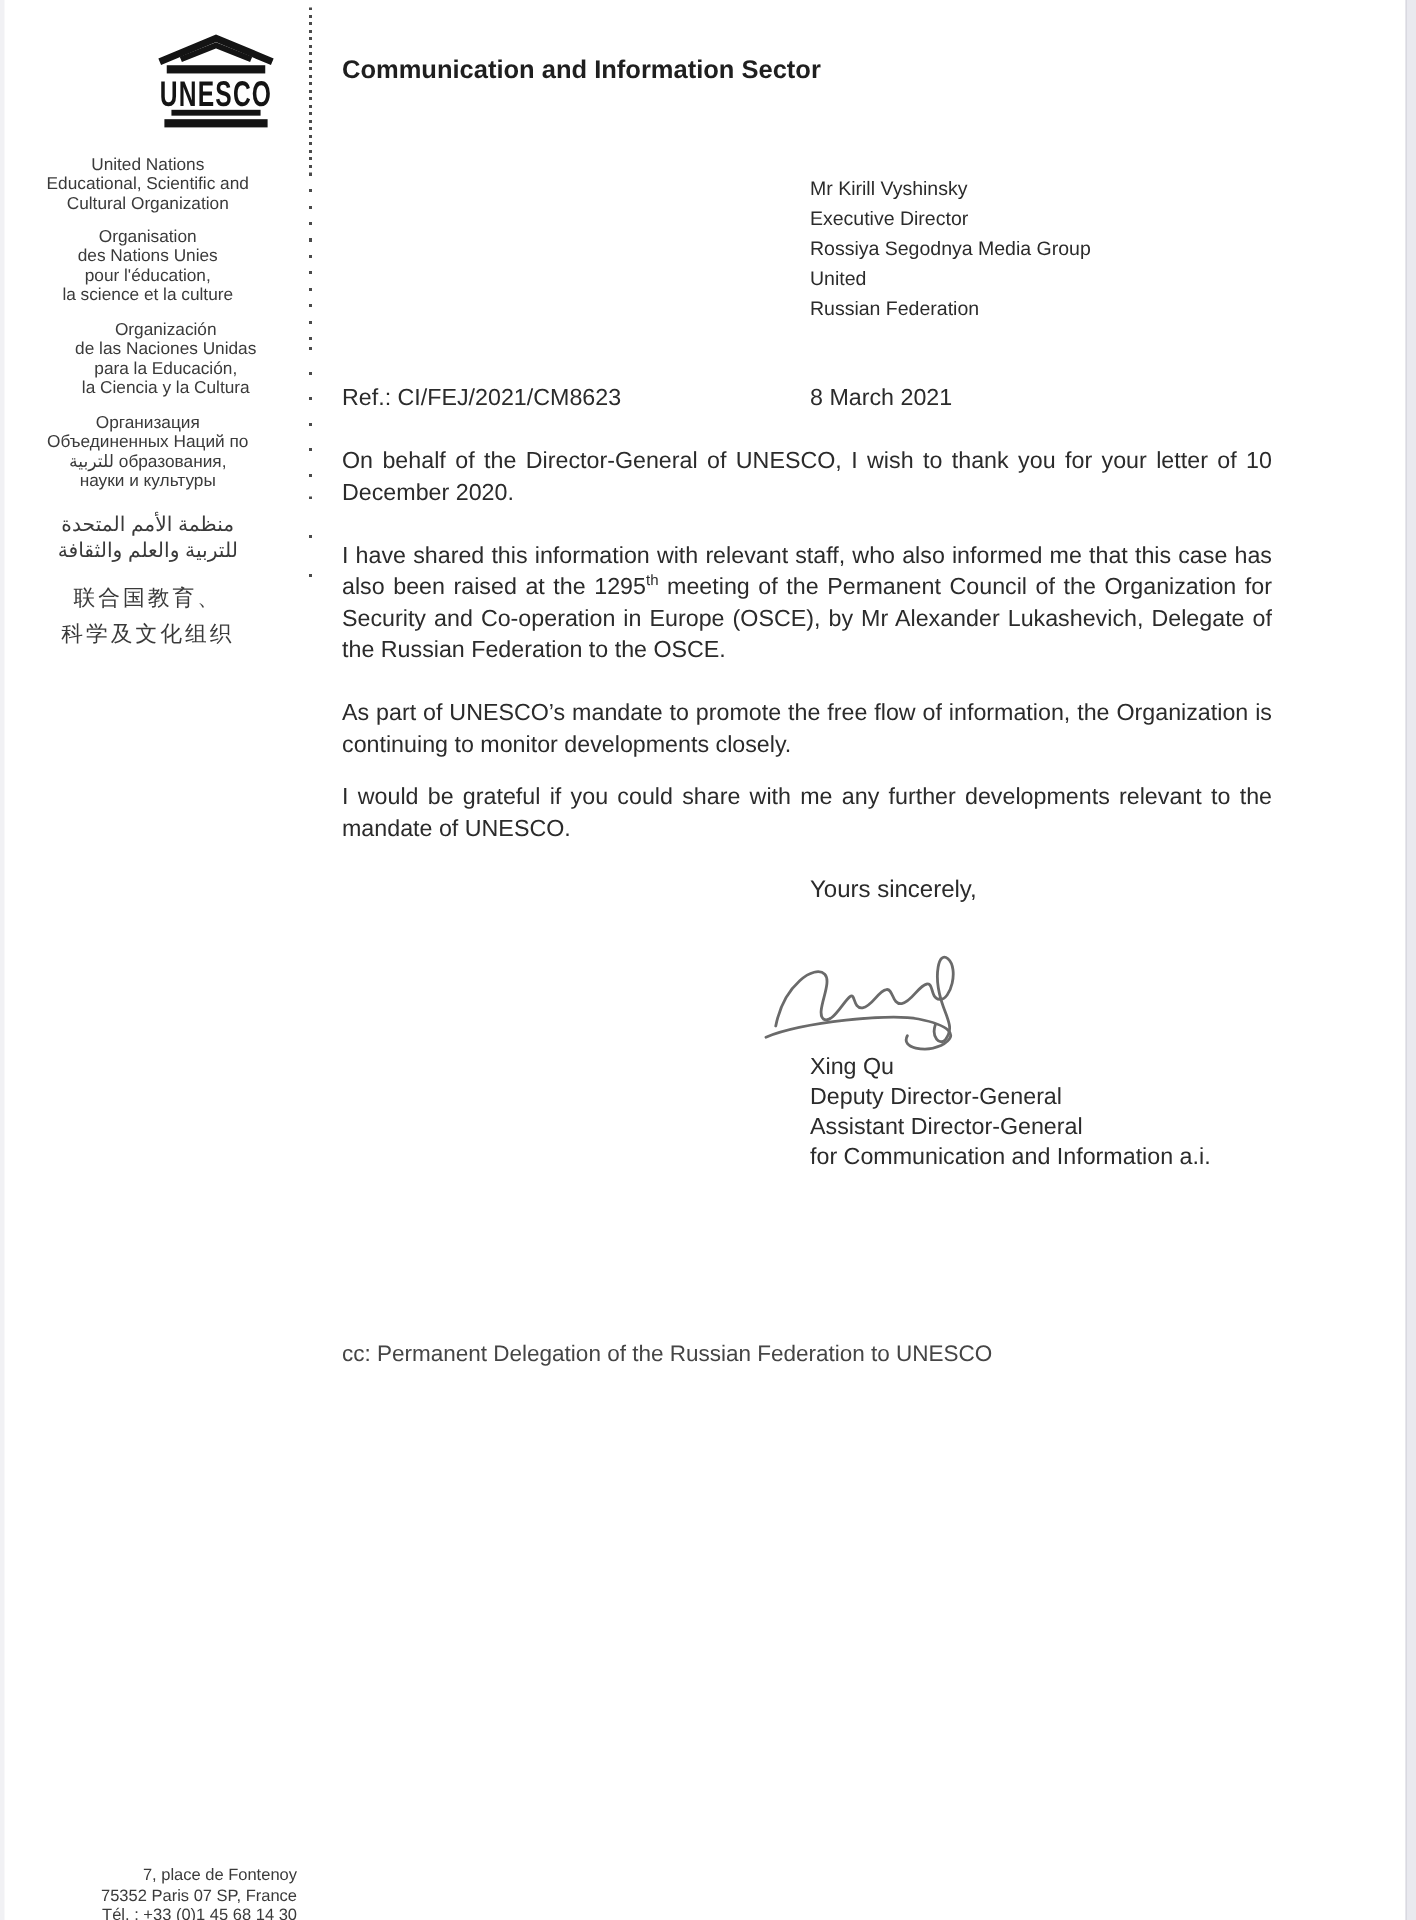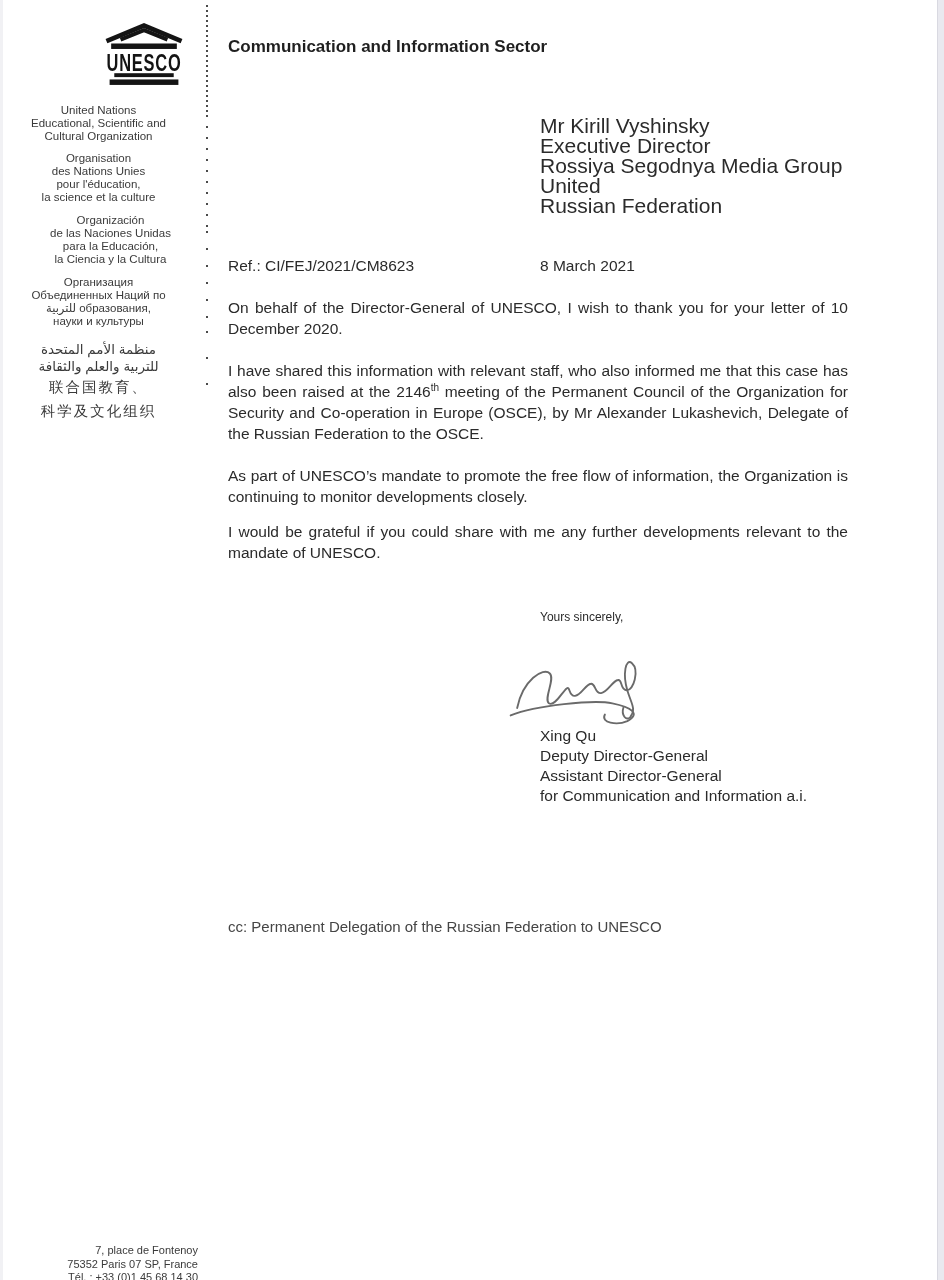--- a/index.html
+++ b/index.html
@@ -21,44 +21,44 @@
   .letterhead { position: absolute; left: 0; top: 0; width: 197px; text-align: center; color: #3a3a3a; }
   .logo-wrap { width: 86px; margin: 14px 10px 0 auto; }
   .logo-wrap svg { display: block; width: 86px; height: 84px; }
   .lang { font-size: 11.5px; line-height: 13px; }
   .lang div { white-space: nowrap; }
   .lang-en { margin-top: 6px; }
   .lang-fr { margin-top: 9px; }
   .lang-es { margin-top: 10px; padding-left: 24px; }
   .lang-ru { margin-top: 10px; }
   .lang-ar { margin-top: 13px; font-size: 13.5px; line-height: 17px; direction: rtl; font-weight: 500; }
-  .lang-zh { margin-top: 0; font-size: 14.5px; line-height: 24px; letter-spacing: 2px; }
+  .lang-zh { margin-top: 12px; font-size: 14.5px; line-height: 24px; letter-spacing: 2px; }
 
   
   .dotted { position: absolute; left: 206px; top: 5px; width: 2px; }
   .dotted .seg { width: 2px; }
   .d1 { height: 110px; background: repeating-linear-gradient(to bottom, #4a4a4a 0 2px, transparent 2px 5px); }
   .d2 { height: 116px; background: repeating-linear-gradient(to bottom, #4a4a4a 0 2px, transparent 2px 11px); }
   .d3 { height: 100px; background: repeating-linear-gradient(to bottom, #4a4a4a 0 2px, transparent 2px 17px); }
   .d4 { height: 66px;  background: repeating-linear-gradient(to bottom, #4a4a4a 0 2px, transparent 2px 26px); }
 
   
   .main { position: absolute; left: 228px; top: 0; width: 620px; }
   .sector-title { font-size: 17px; font-weight: bold; margin-top: 36px; line-height: 22px; color: #1f1f1f; }
 
-  .recipient { margin: 58px 0 0 312px; font-size: 21px; line-height: 20px; }
+  .recipient { margin: 58px 0 0 312px; font-size: 13px; line-height: 20px; }
   .ref-row { position: relative; margin-top: 40px; font-size: 15.5px; line-height: 20px; }
   .ref-row .date { position: absolute; left: 312px; top: 0; text-align: right; }
 
   .salutation { margin-top: 76px; font-size: 15.5px; line-height: 21px; }
   p.bodyp { margin-top: 21px; font-size: 15.5px; line-height: 21px; text-align: justify; }
   p.p4 { margin-top: 14px; }
   p.bodyp sup { font-size: 10px; vertical-align: super; line-height: 0; }
 
-  .closing { margin: 44px 0 0 312px; font-size: 12px; line-height: 21px; }
+  .closing { margin: 20px 0 0 312px; font-size: 16px; line-height: 21px; }
   .signature-svg { display: block; margin: 24px 0 0 272px; width: 165px; height: 84px; }
   .signatory { margin: -10px 0 0 312px; font-size: 15.5px; line-height: 20px; }
 
   .cc-line { margin-top: 112px; font-size: 15px; color: #454545; }
 
   
   .footer { position: absolute; left: 28px; top: 1244px; width: 170px; text-align: right;
     font-size: 11px; line-height: 13.5px; color: #3a3a3a; }
   .footer .site { font-weight: bold; }
 </style>
@@ -130,21 +130,21 @@
     </div>
 
     <div class="ref-row">
       <span>Ref.: CI/FEJ/2021/CM8623</span>
       <span class="date">8 March 2021</span>
     </div>
 
 
     <p class="bodyp">On behalf of the Director-General of UNESCO, I wish to thank you for your letter of 10 December 2020.</p>
 
-    <p class="bodyp"><span>I have shared this information with relevant staff, who also informed me that this case has also been raised at the 2146</span><sup>th</sup><span> meeting of the Permanent Council of the Organization for Security and Co-operation in Europe (OSCE), by Mr Alexander Lukashevich, Delegate of the Russian Federation to the OSCE.</span></p>
+    <p class="bodyp"><span>I have shared this information with relevant staff, who also informed me that this case has also been raised at the 1295</span><sup>th</sup><span> meeting of the Permanent Council of the Organization for Security and Co-operation in Europe (OSCE), by Mr Alexander Lukashevich, Delegate of the Russian Federation to the OSCE.</span></p>
 
     <p class="bodyp">As part of UNESCO’s mandate to promote the free flow of information, the Organization is continuing to monitor developments closely.</p>
 
     <p class="bodyp p4">I would be grateful if you could share with me any further developments relevant to the mandate of UNESCO.</p>
 
     <div class="closing">Yours sincerely,</div>
 
     <svg class="signature-svg" viewBox="0 0 160 90" aria-hidden="true">
       <g fill="none" stroke="#6a6a6a" stroke-width="2" stroke-linecap="round">
         <path d="M10,60 C16,30 38,16 45,23 C51,29 38,50 44,55 C50,59 58,43 63,39 C67,36 65,48 72,47 C79,46 83,35 89,34 C94,33 93,45 100,44 C107,43 112,31 118,30 C123,29 120,40 127,41 C135,42 141,19 133,12 C126,6 123,24 128,41 C132,55 138,61 131,70 C127,74 121,68 124,59"></path>

